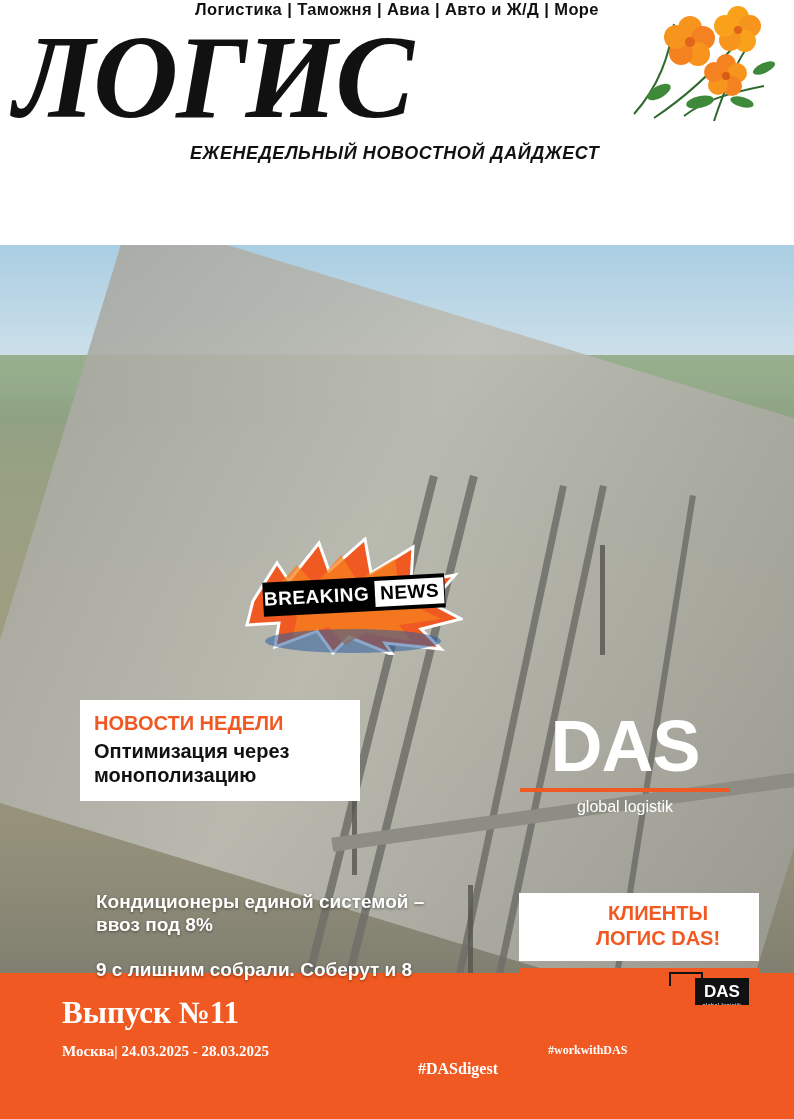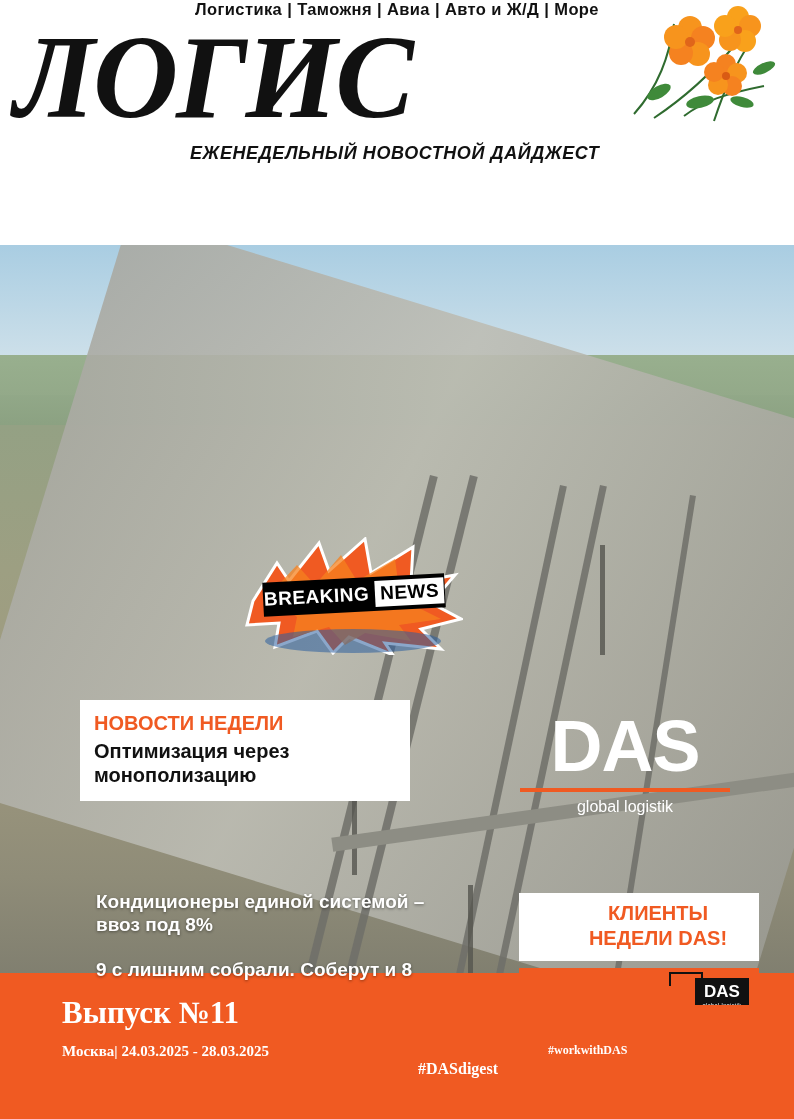--- a/index.html
+++ b/index.html
@@ -140,21 +140,21 @@
     transform:rotate(-3deg);
   }
   .breaking .label .news {
     background:#fff; color:#000; padding:2px 5px; margin-left:6px;
   }
 
   
   .newsbox {
     position:absolute;
     left:80px; top:455px;
-    width:330px;
+    width:280px;
     background:#ffffff;
     padding:12px 14px 14px 14px;
     z-index:5;
   }
   .newsbox .kicker {
     color:#f05a22;
     font-weight:bold;
     font-size:20px;
     margin-bottom:4px;
   }
@@ -375,21 +375,21 @@
   </div>
 
   <div class="das-wm">
     <div class="word">DAS</div>
     <div class="rule"></div>
     <div class="sub">global logistik</div>
   </div>
 
   <div class="clients">
     <div class="line">КЛИЕНТЫ</div>
-    <div class="line">НЕДЕЛИ DAS!</div>
+    <div class="line">ЛОГИС DAS!</div>
   </div>
 
   <div class="review">
     <div class="hook"></div>
     <div class="logo">
       <b>DAS</b>
       <i>global logistik</i>
     </div>
 
   </div>

